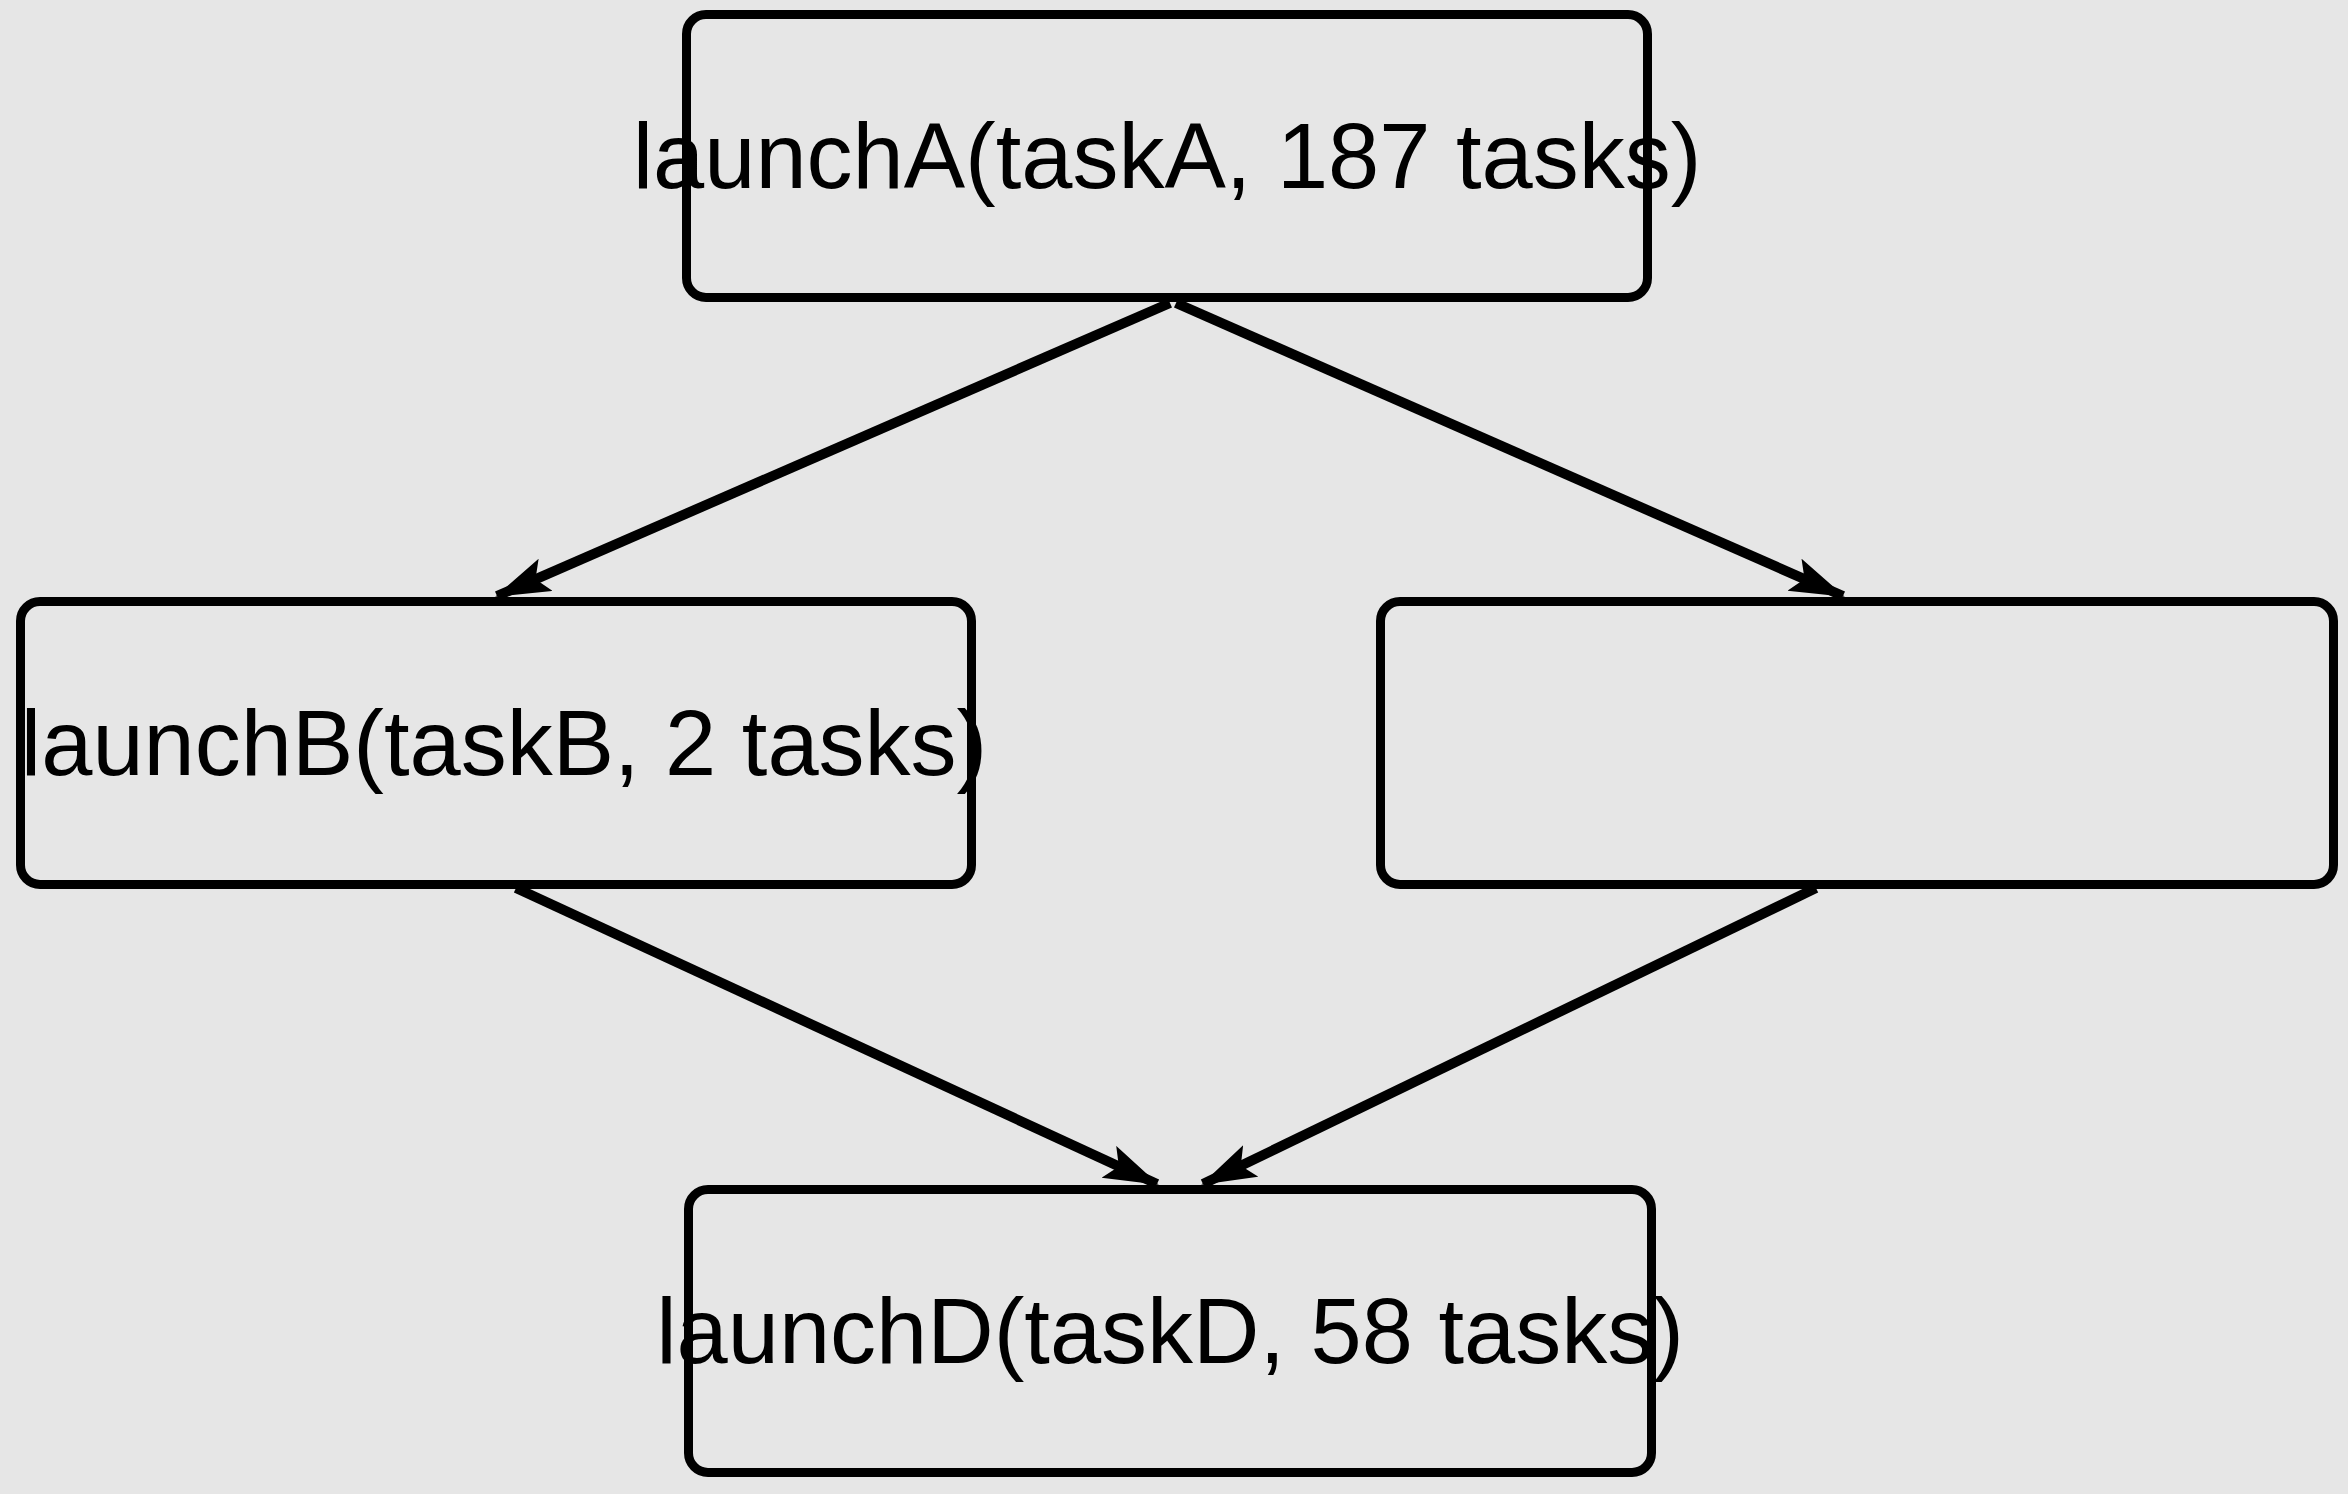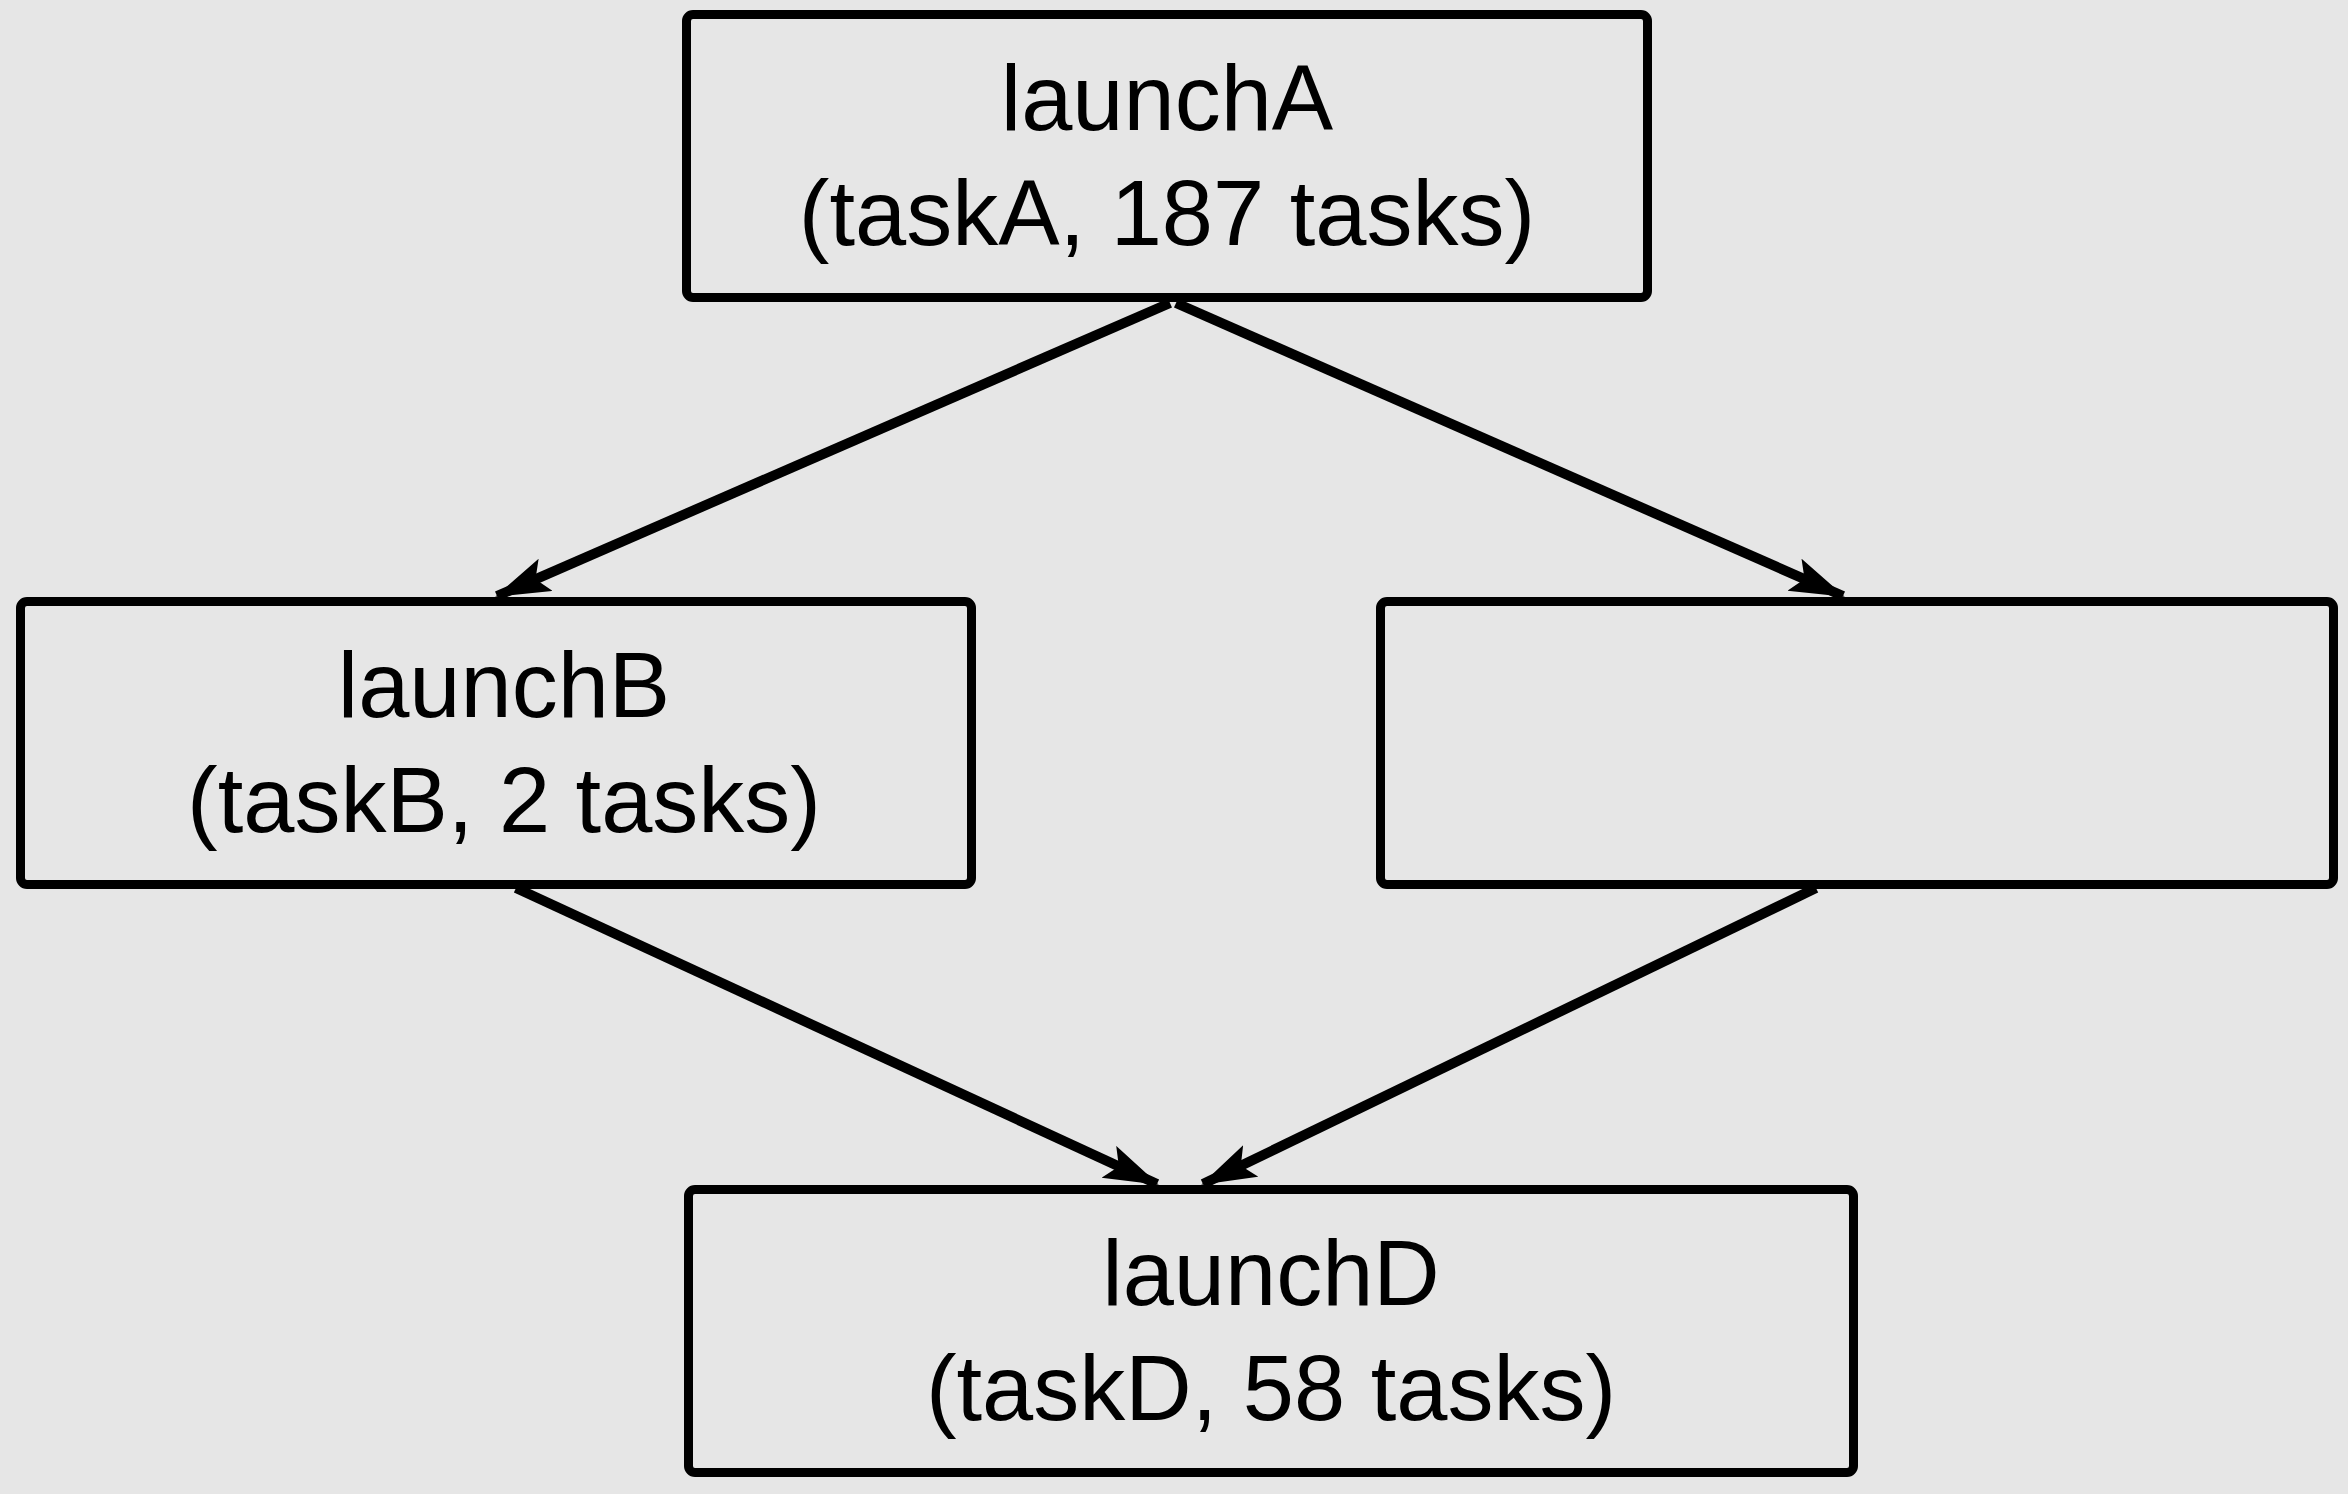--- a/index.html
+++ b/index.html
@@ -24,36 +24,36 @@
   }
   .edge {
     stroke: #000000;
     stroke-width: 10;
     fill: none;
   }
   .node {
     position: absolute;
     box-sizing: border-box;
     border: 9px solid #000000;
-    border-radius: 11px;
+    border-radius: 24px;
     background: #e6e6e6;
     display: flex;
-    flex-direction: column;
+    flex-direction: row;
     align-items: center;
     justify-content: center;
     text-align: center;
     color: #000000;
     font-size: 92px;
     line-height: 1.25;
     white-space: nowrap;
   }
   #node-launchA { left:  682px; top:   10px; width: 970px; height: 292px; }
   #node-launchB { left:   16px; top:  597px; width: 960px; height: 292px; padding-left: 16px; }
   #node-launchC { left: 1376px; top:  597px; width: 962px; height: 292px; }
-  #node-launchD { left:  684px; top: 1185px; width: 1174px; height: 292px; }
+  #node-launchD { left:  684px; top: 1185px; width: 972px; height: 292px; }
 </style>
 </head>
 <body>
 
 <div class="stage">
 
   <svg class="edges-layer" viewBox="0 0 2348 1494" xmlns="http://www.w3.org/2000/svg">
     <defs>
       <marker id="arrowhead" markerUnits="userSpaceOnUse" markerWidth="58" markerHeight="40" refX="53" refY="17.5" orient="auto">
         <polygon points="0,0 55,17.5 0,35 11,17.5" fill="#000000"></polygon>

